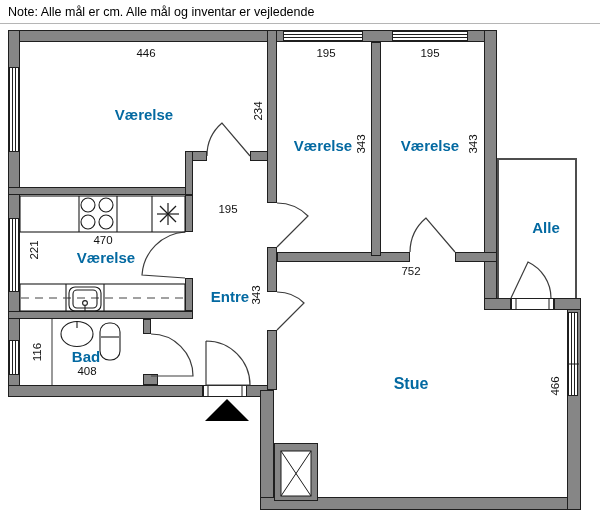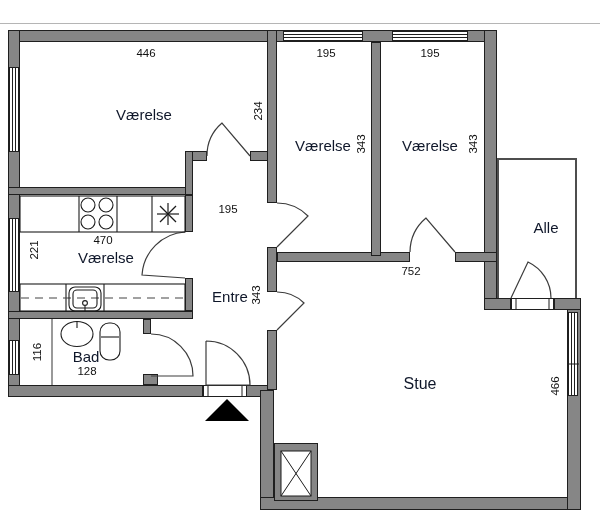--- a/index.html
+++ b/index.html
@@ -10,34 +10,35 @@
   .plan{position:absolute;left:0;top:0;width:600px;height:515px;}
   .wall{position:absolute;background:var(--wall);border:1px solid var(--wall_outline);box-sizing:border-box;}
   .thin{position:absolute;background:var(--thin_wall);}
   .win{position:absolute;background:#fff;border:1px solid var(--wall_outline);box-sizing:border-box;}
   .win::before,.win::after{content:'';position:absolute;}
   .win.v::before{top:0;bottom:0;left:2px;width:0;border-left:1px solid var(--wall_outline);}
   .win.v::after{top:0;bottom:0;right:2px;width:0;border-right:1px solid var(--wall_outline);}
   .win.h::before{left:0;right:0;top:2px;height:0;border-top:1px solid var(--wall_outline);}
   .win.h::after{left:0;right:0;bottom:2px;height:0;border-bottom:1px solid var(--wall_outline);}
   .door-strip{position:absolute;background:#fff;border:1px solid var(--wall_outline);box-sizing:border-box;}
-  .room-name{position:absolute;font-weight:normal;font-size:15px;color:#0f172a;
+  .room-name{position:absolute;font-weight:bold;font-size:15px;color:#0369a1;
              transform:translate(-50%,-50%);white-space:nowrap;}
-  .room-name.big{font-size:16px;margin-left:9px;}
+  .room-name.big{font-size:16px;}
   .dim{position:absolute;font-size:11.5px;color:#111;transform:translate(-50%,-50%);white-space:nowrap;}
   .dim.rot{transform:translate(-50%,-50%) rotate(-90deg);}
   svg.overlay{position:absolute;left:0;top:0;width:600px;height:515px;pointer-events:none;}
   .fx{stroke:#1c1c1c;fill:none;stroke-width:1.1;}
   .arc{stroke:#3c3c3c;fill:none;stroke-width:1.2;}
 </style>
 </head>
 <body>
 
 <div class="plan">
 
+  <div class="note">Note: Alle mål er cm. Alle mål og inventar er vejledende</div>
   <div class="note-rule"></div>
 
   <div class="wall" style="left:8px;top:30px;width:489px;height:12px"></div>
   <div class="wall" style="left:8px;top:30px;width:12px;height:367px"></div>
   <div class="wall" style="left:8px;top:385px;width:195px;height:12px"></div>
   <div class="wall" style="left:244px;top:385px;width:30px;height:12px"></div>
   <div class="wall" style="left:260px;top:390px;width:14px;height:120px"></div>
   <div class="wall" style="left:260px;top:497px;width:321px;height:13px"></div>
   <div class="wall" style="left:567px;top:298px;width:14px;height:212px"></div>
   <div class="wall" style="left:484px;top:30px;width:13px;height:280px"></div>
@@ -166,18 +167,18 @@
   <div class="dim" style="left:146px;top:53px">446</div>
   <div class="dim rot" style="left:258px;top:111px">234</div>
   <div class="dim" style="left:326px;top:53px">195</div>
   <div class="dim rot" style="left:361px;top:144px">343</div>
   <div class="dim" style="left:430px;top:53px">195</div>
   <div class="dim rot" style="left:473px;top:144px">343</div>
   <div class="dim" style="left:103px;top:240px">470</div>
   <div class="dim rot" style="left:34px;top:250px">221</div>
   <div class="dim" style="left:228px;top:209px">195</div>
   <div class="dim rot" style="left:256px;top:295px">343</div>
-  <div class="dim" style="left:87px;top:371px">128</div>
+  <div class="dim" style="left:87px;top:371px">408</div>
   <div class="dim rot" style="left:37px;top:352px">116</div>
   <div class="dim" style="left:411px;top:271px">752</div>
   <div class="dim rot" style="left:555px;top:386px">466</div>
 
 </div>
 
 </body></html>

